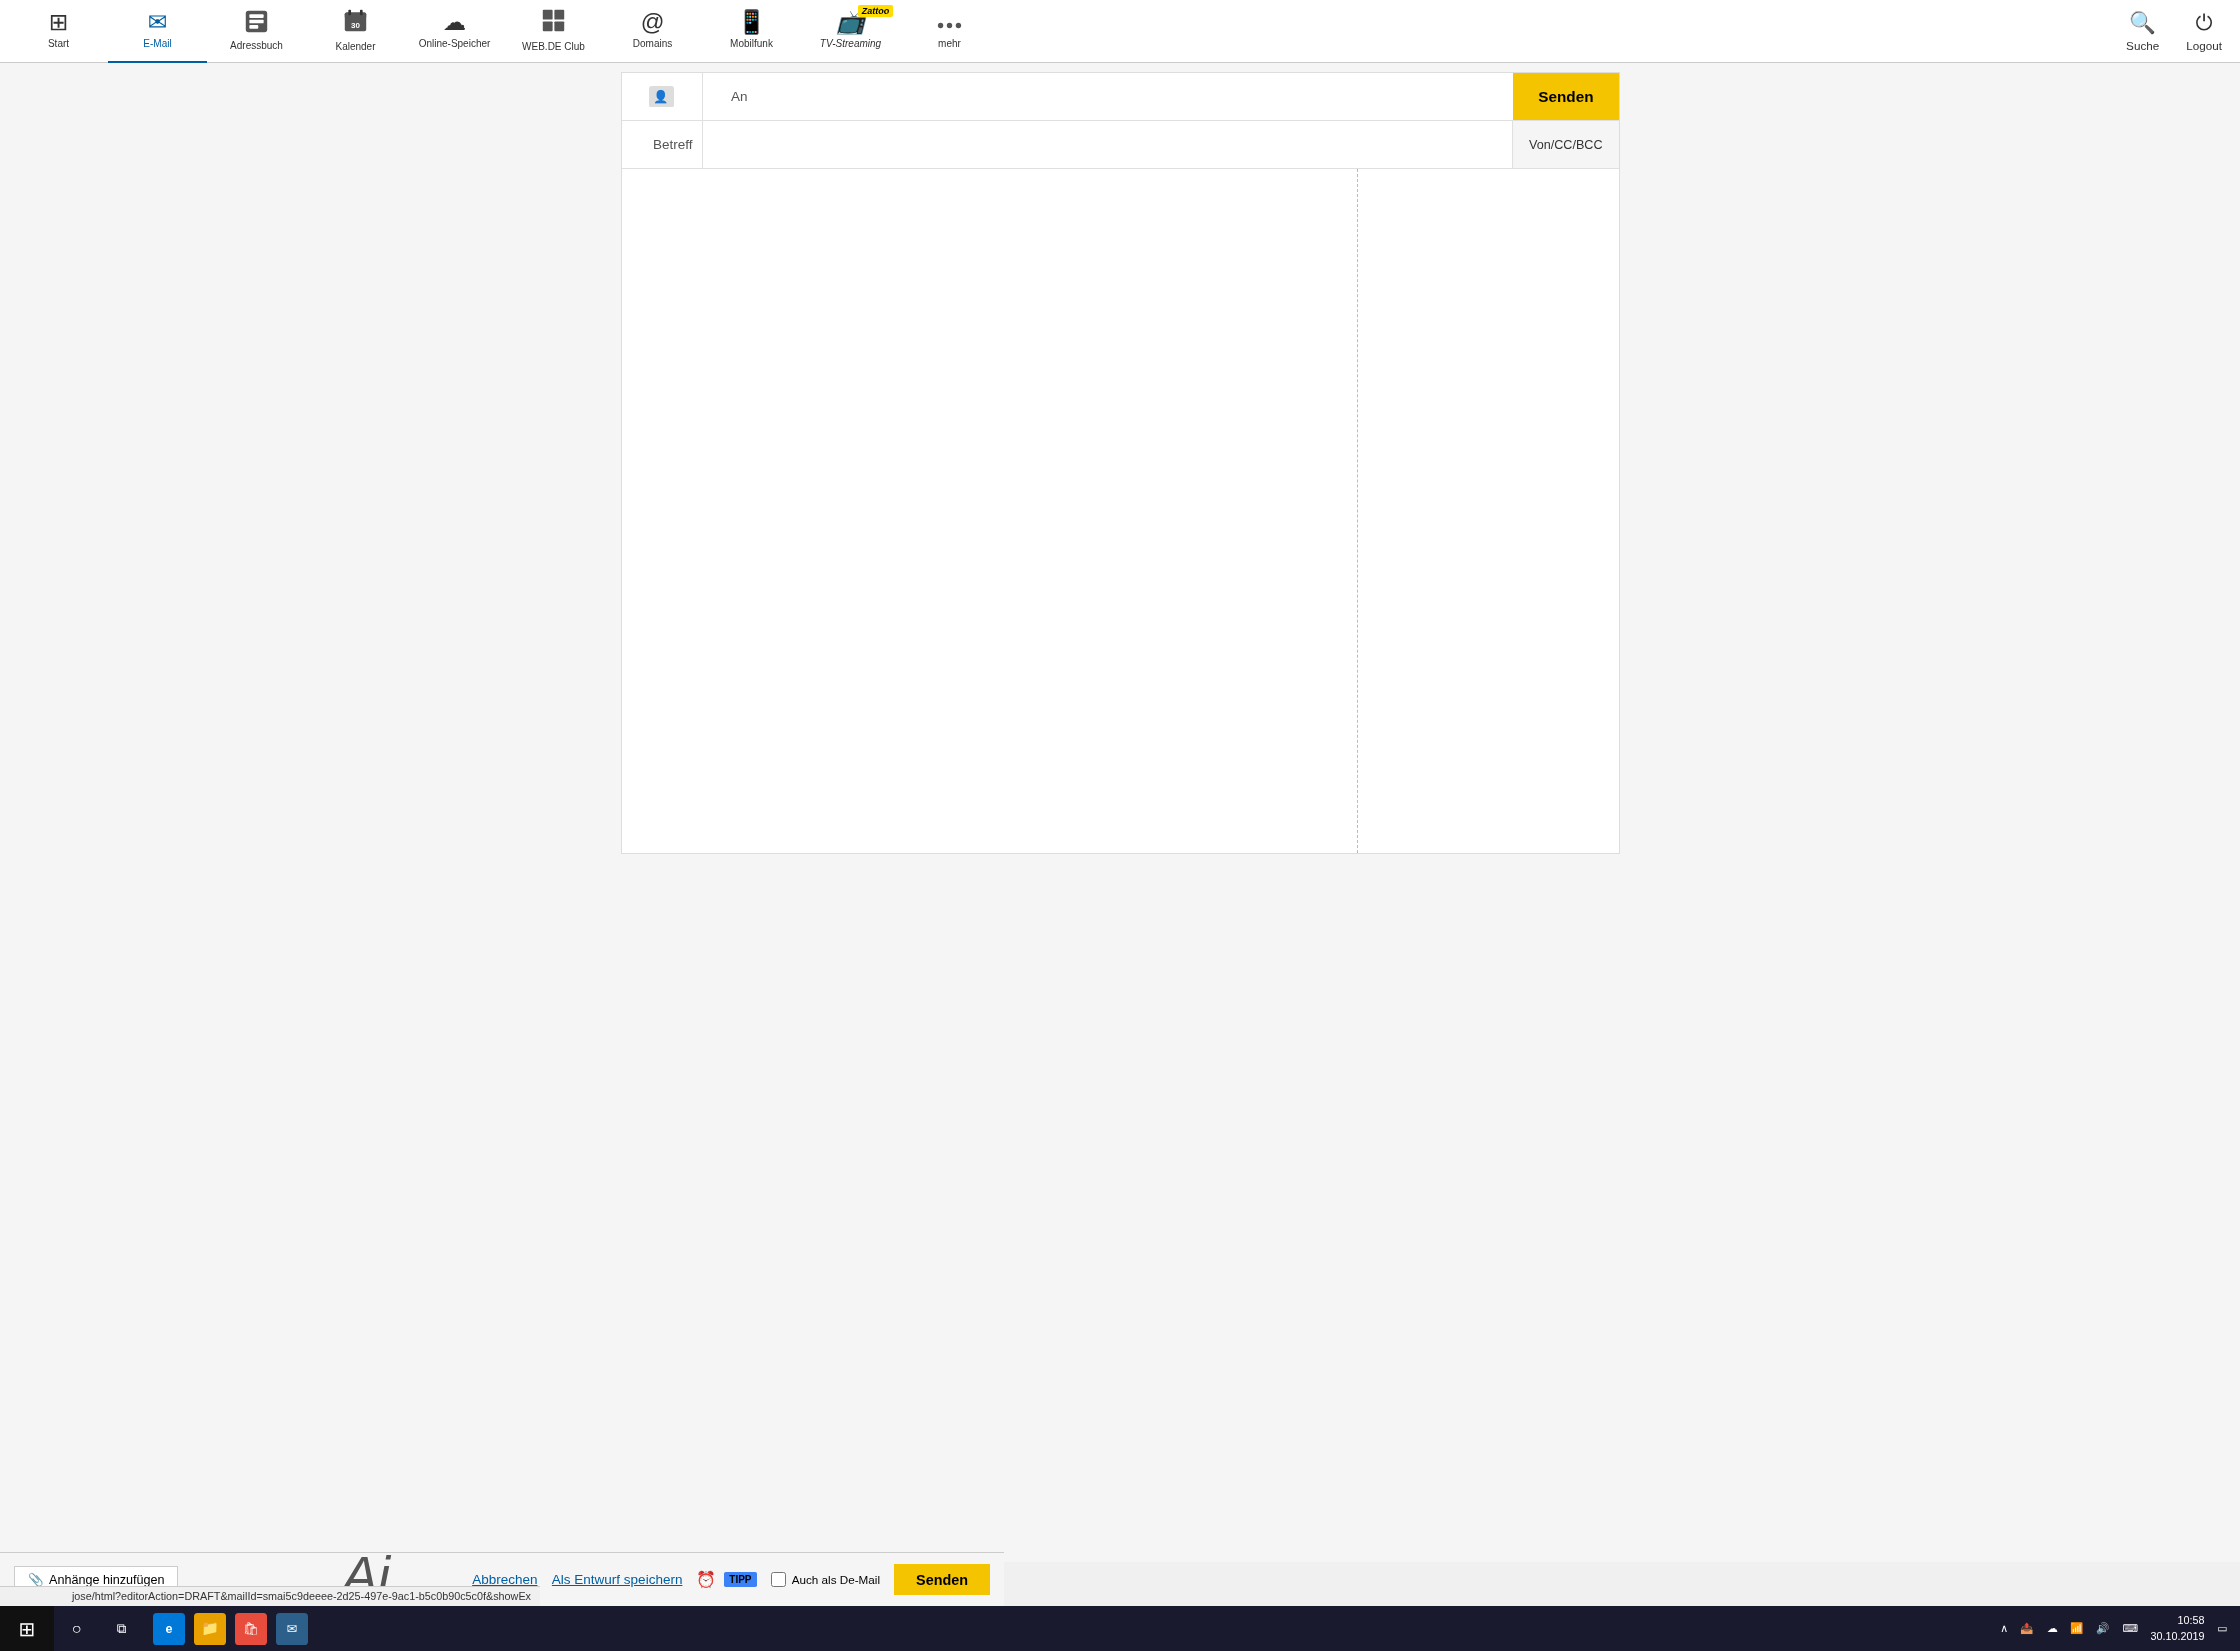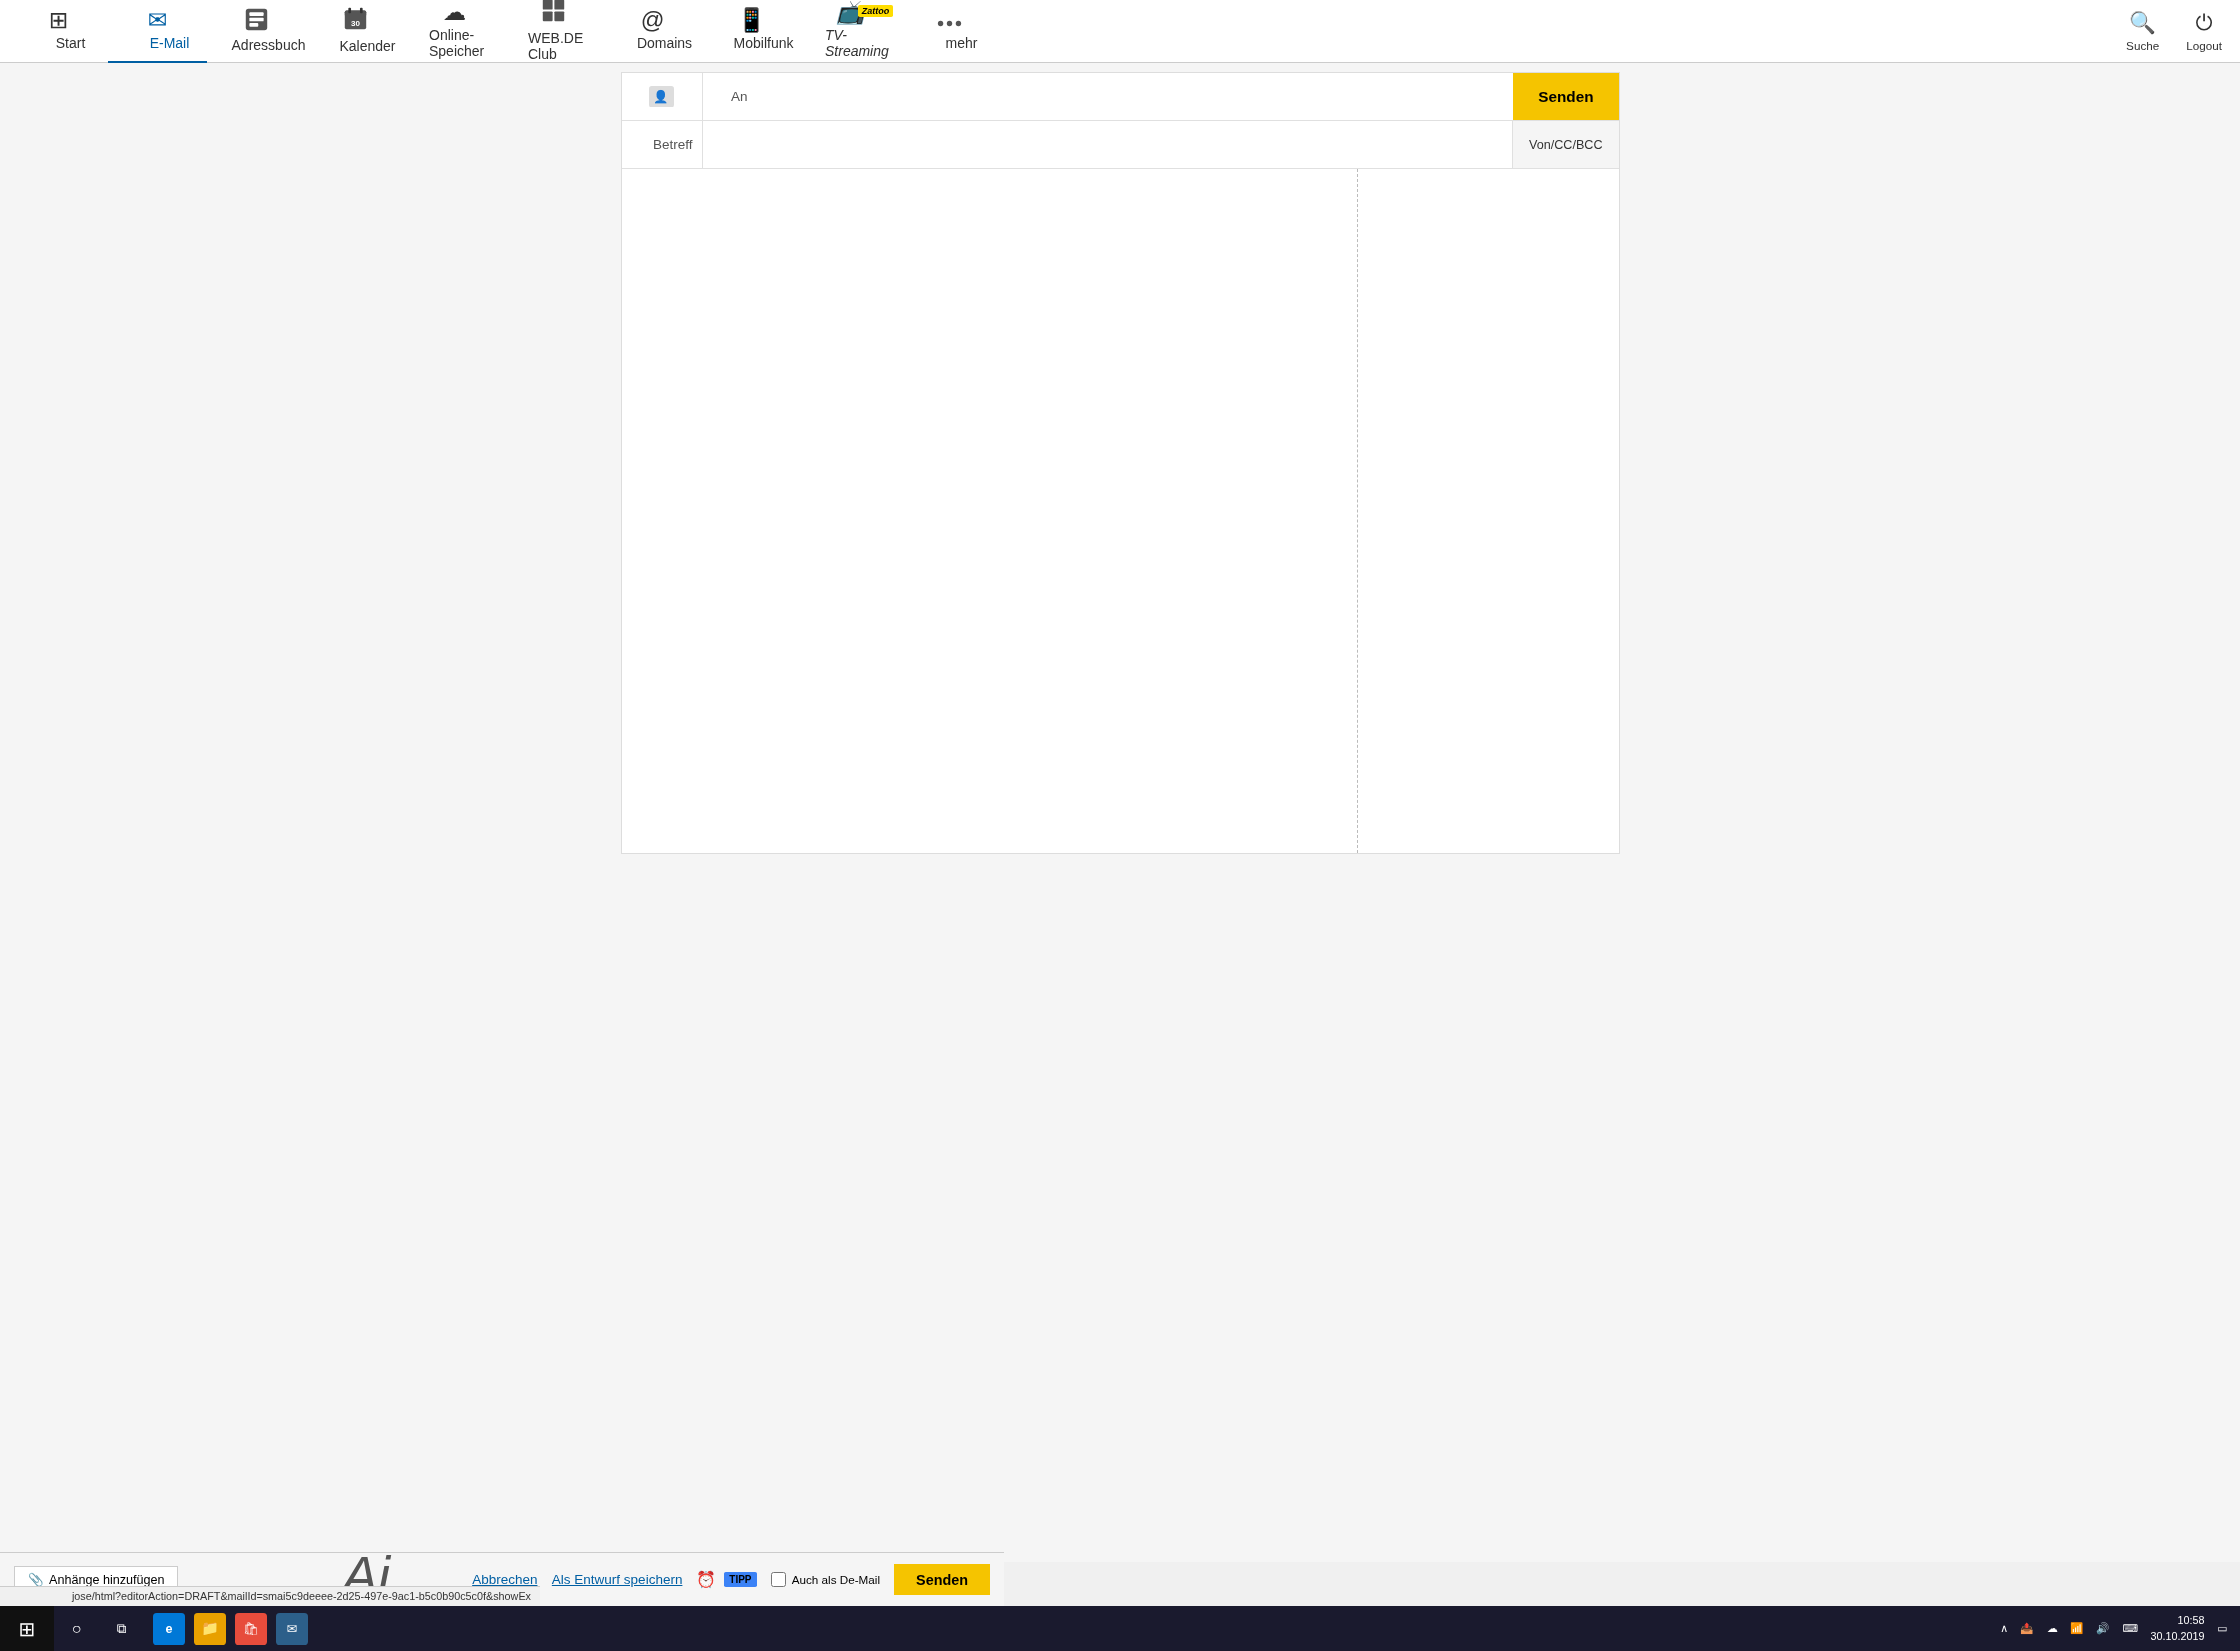--- a/index.html
+++ b/index.html
@@ -38,21 +38,21 @@
     }
     .nav-item.active {
       border-bottom: 2.7px solid #005fa3;
       color: #005fa3;
     }
     .nav-icon {
       font-size: 23.4px;
       margin-bottom: 2.7px;
       line-height: 1;
     }
-    .nav-label { font-size: 14px; margin-left: 24px; }
+    .nav-label { font-size: 10px; }
     .nav-spacer { flex: 1; }
     .nav-right {
       display: flex;
       align-items: center;
       gap: 27px;
       margin-right: 9px;
     }
     .nav-right-item {
       display: flex;
       flex-direction: column;

